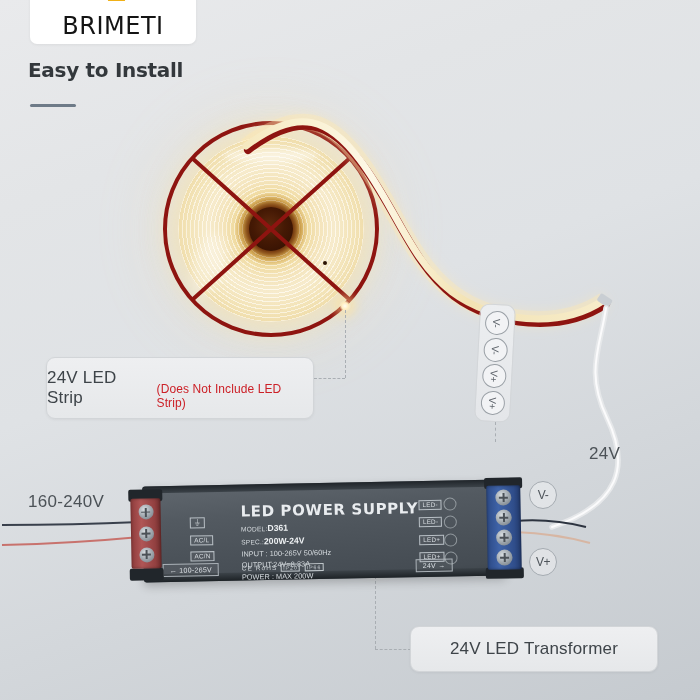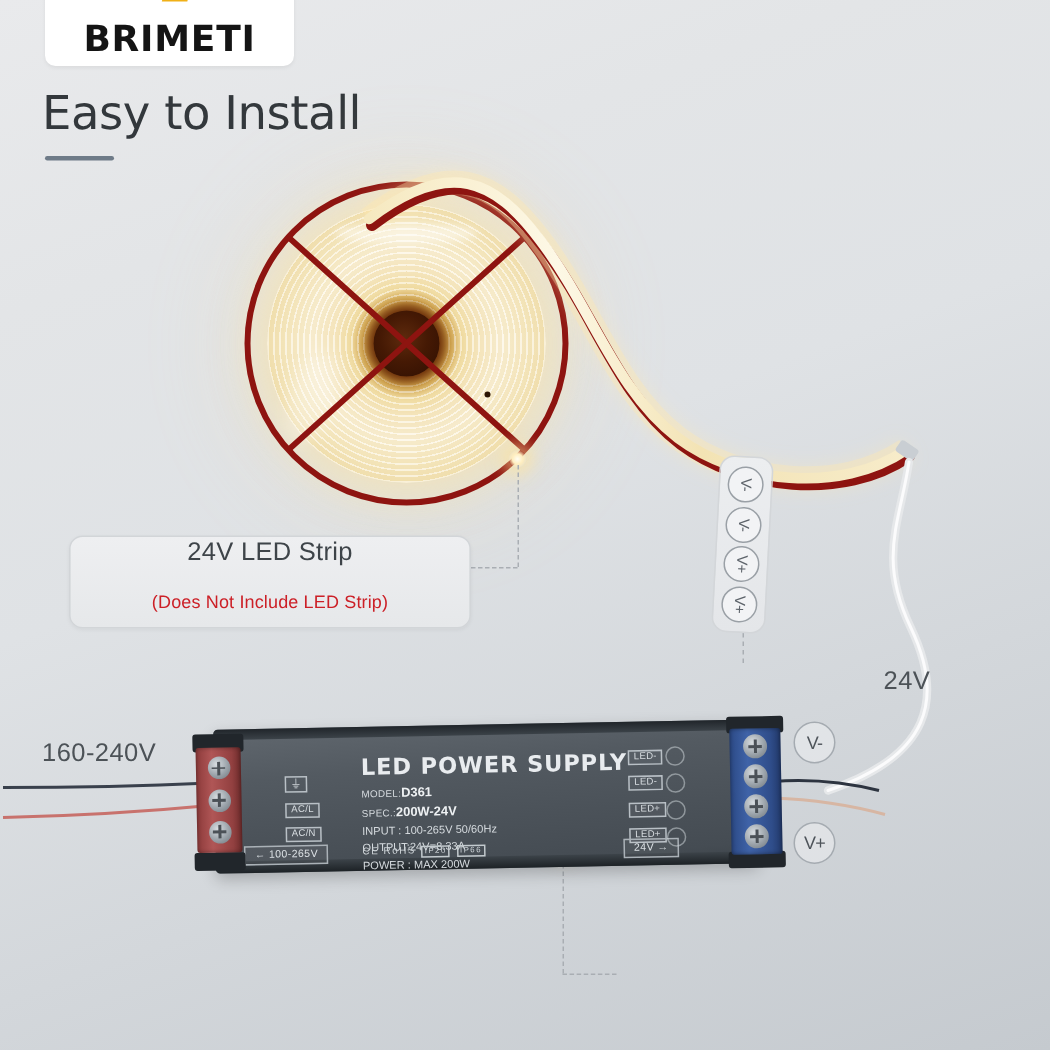--- a/index.html
+++ b/index.html
@@ -13,33 +13,33 @@
 
   
   .logo-card{
     position:absolute; left:30px; top:-14px; width:166px; height:58px;
     background:#ffffff; border-radius:7px;
     display:flex; align-items:flex-end; justify-content:center;
     padding-bottom:6px;
     box-shadow:0 1px 3px rgba(0,0,0,.06);
   }
   .logo-text{
-    font-size:24px; font-weight:bold; letter-spacing:.5px;
+    font-size:24px; font-weight:normal; letter-spacing:.5px;
     color:#141414; font-family:"DejaVu Sans", sans-serif;
     position:relative; line-height:1;
   }
   .logo-accent-2{
     position:absolute; left:79px; top:6px; width:17px; height:9px;
     background:#f0b017; z-index:2; transform:skewX(-14deg);
   }
 
   
   .heading{
     position:absolute; left:28px; top:58px;
-    font-size:31px; font-weight:normal; color:#33383c;
+    font-size:20px; font-weight:bold; color:#33383c;
     font-family:"DejaVu Sans", sans-serif; letter-spacing:-.3px;
   }
   .heading-rule{
     position:absolute; left:30px; top:104px; width:46px; height:3px;
     background:#6e7b88; border-radius:2px;
   }
 
   
   .reel-wrap{ position:absolute; left:178px; top:136px; width:186px; height:186px; }
   .reel{
@@ -93,21 +93,21 @@
 
   
   .ribbon{ position:absolute; left:0; top:0; width:700px; height:700px; pointer-events:none; }
 
   
   .callout{
     position:absolute;
     background:linear-gradient(180deg,#eeeff1 0%,#e6e8ea 100%);
     border:1px solid #d2d5d8; border-radius:9px;
     box-shadow:0 1px 3px rgba(0,0,0,.05);
-    display:flex; flex-direction:column; align-items:center; 
+    display:flex; flex-direction:row; align-items:center; justify-content:center;
   }
   .callout-strip{ left:46px; top:357px; width:268px; height:62px; }
   .callout-trans{ left:410px; top:626px; width:248px; height:46px; }
   .c-line1{ font-size:17px; color:#3e4449; letter-spacing:.2px; }
   .c-line2{ font-size:12px; color:#cc2027; margin-top:16px; letter-spacing:.1px; }
 
   
   .leader{ position:absolute; border-left:1px dashed #a9aeb3; }
   .leader-h{ position:absolute; border-top:1px dashed #a9aeb3; }
   .glowdot{
@@ -299,20 +299,23 @@
   <div class="leader" style="left:375px; top:566px; height:83px;"></div>
   <div class="leader-h" style="left:375px; top:649px; width:36px;"></div>
 
   <div class="leader" style="left:495px; top:422px; height:20px;"></div>
 
   <div class="callout callout-strip">
     <div class="c-line1">24V LED Strip</div>
     <div class="c-line2">(Does Not Include LED Strip)</div>
   </div>
 
+  <div class="callout callout-trans">
+    <div class="c-line1">24V LED Transformer</div>
+  </div>
 
   <div class="clipbox">
     <div class="clip-pill">V-</div>
     <div class="clip-pill">V-</div>
     <div class="clip-pill">V+</div>
     <div class="clip-pill">V+</div>
   </div>
 
   <div class="vlabel v-in">160-240V</div>
   <div class="vlabel v-out">24V</div>

